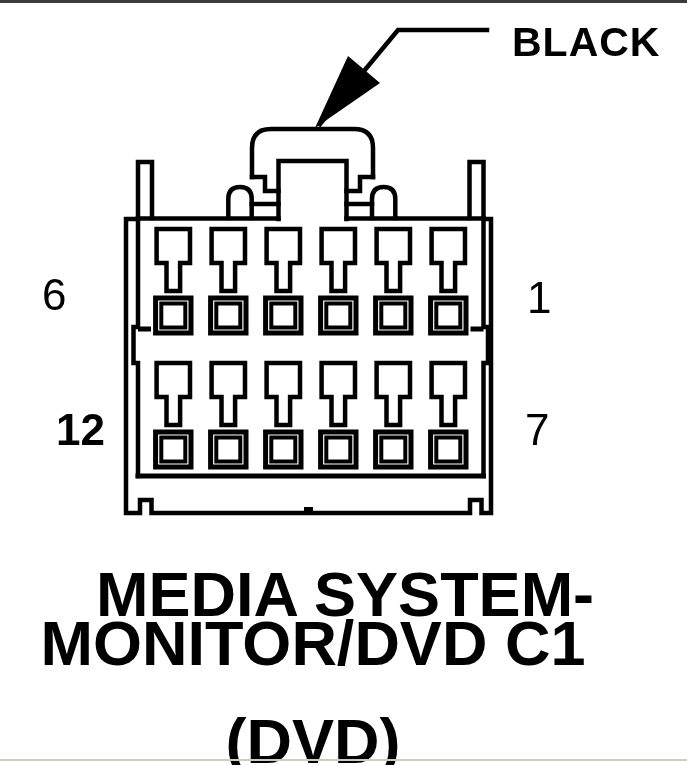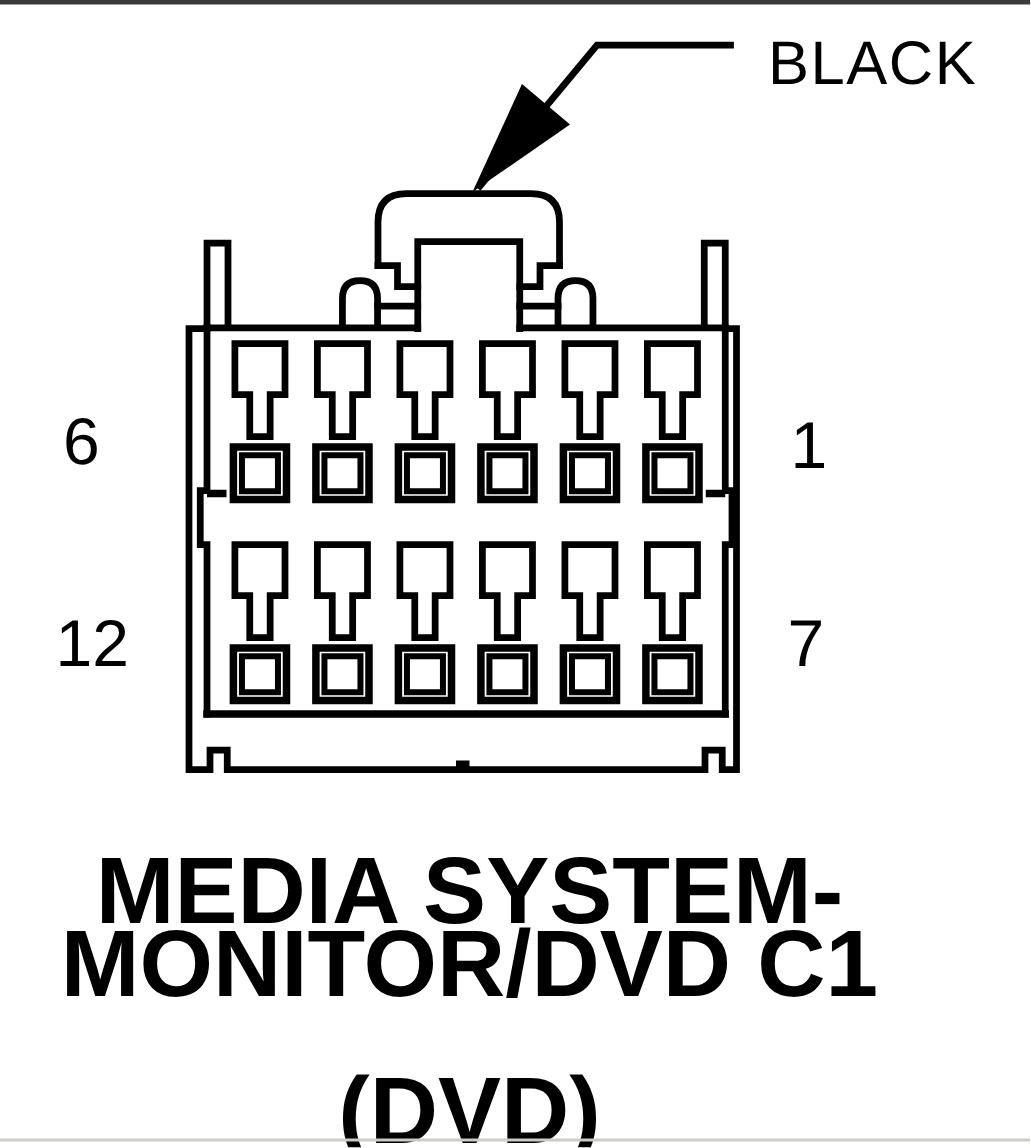--- a/index.html
+++ b/index.html
@@ -17,37 +17,37 @@
   .bottom-border{
     position:absolute;left:0;top:759px;width:687px;height:2px;
     background:#ccccc3;z-index:6;
   }
   svg{position:absolute;left:0;top:0;}
   .lbl{
     position:absolute;color:#000;white-space:nowrap;z-index:3;
   }
   .wire-label{
     left:512px;top:22px;
-    font-size:41px;line-height:41px;font-weight:400;letter-spacing:1px;
+    font-size:41px;line-height:41px;font-weight:700;letter-spacing:1px;
   }
   .pin-num{font-size:44px;line-height:44px;font-weight:400;}
   .pin-top-left{left:42px;top:273px;}
   .pin-top-right{left:527px;top:276px;}
-  .pin-bottom-left{left:37px;top:408px;}
+  .pin-bottom-left{left:56px;top:408px;font-weight:bold;}
   .pin-bottom-right{left:525px;top:408px;}
   .caption{
     position:absolute;left:0;top:0;width:626px;
     text-align:center;z-index:2;
   }
   .caption div{
     position:absolute;left:0;width:626px;
     font-size:63px;line-height:63px;font-weight:700;color:#000;
     letter-spacing:0px;
   }
-  .cap1{top:563px;}
+  .cap1{top:563px;margin-left:32px;}
   .cap2{top:612px;}
   .cap3{top:710px;}
 </style>
 </head>
 <body>
 
 <div id="stage">
 
   <div class="top-border"></div>
 

